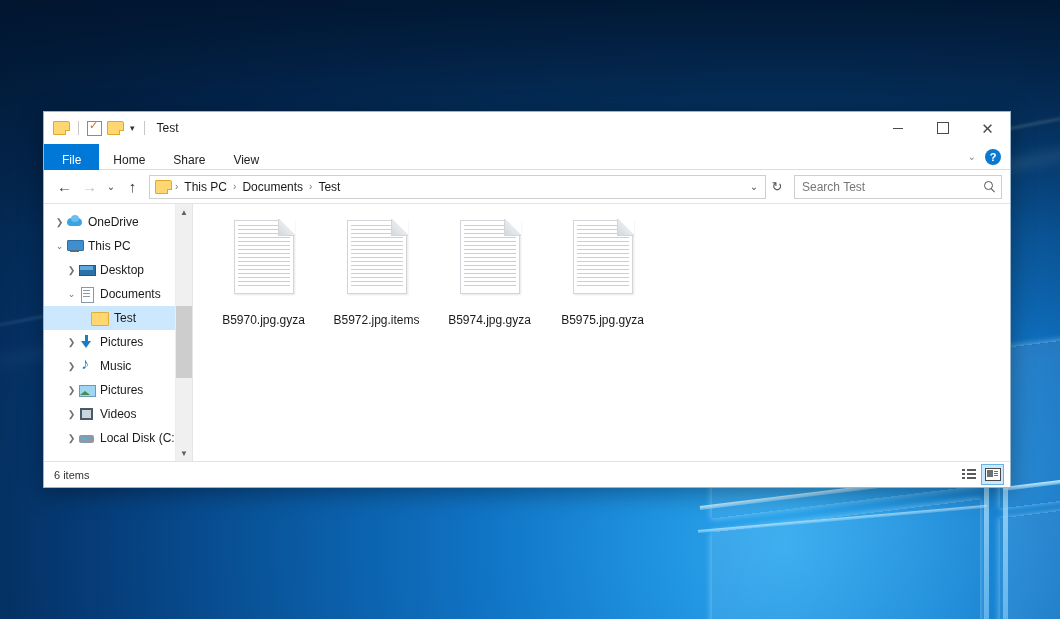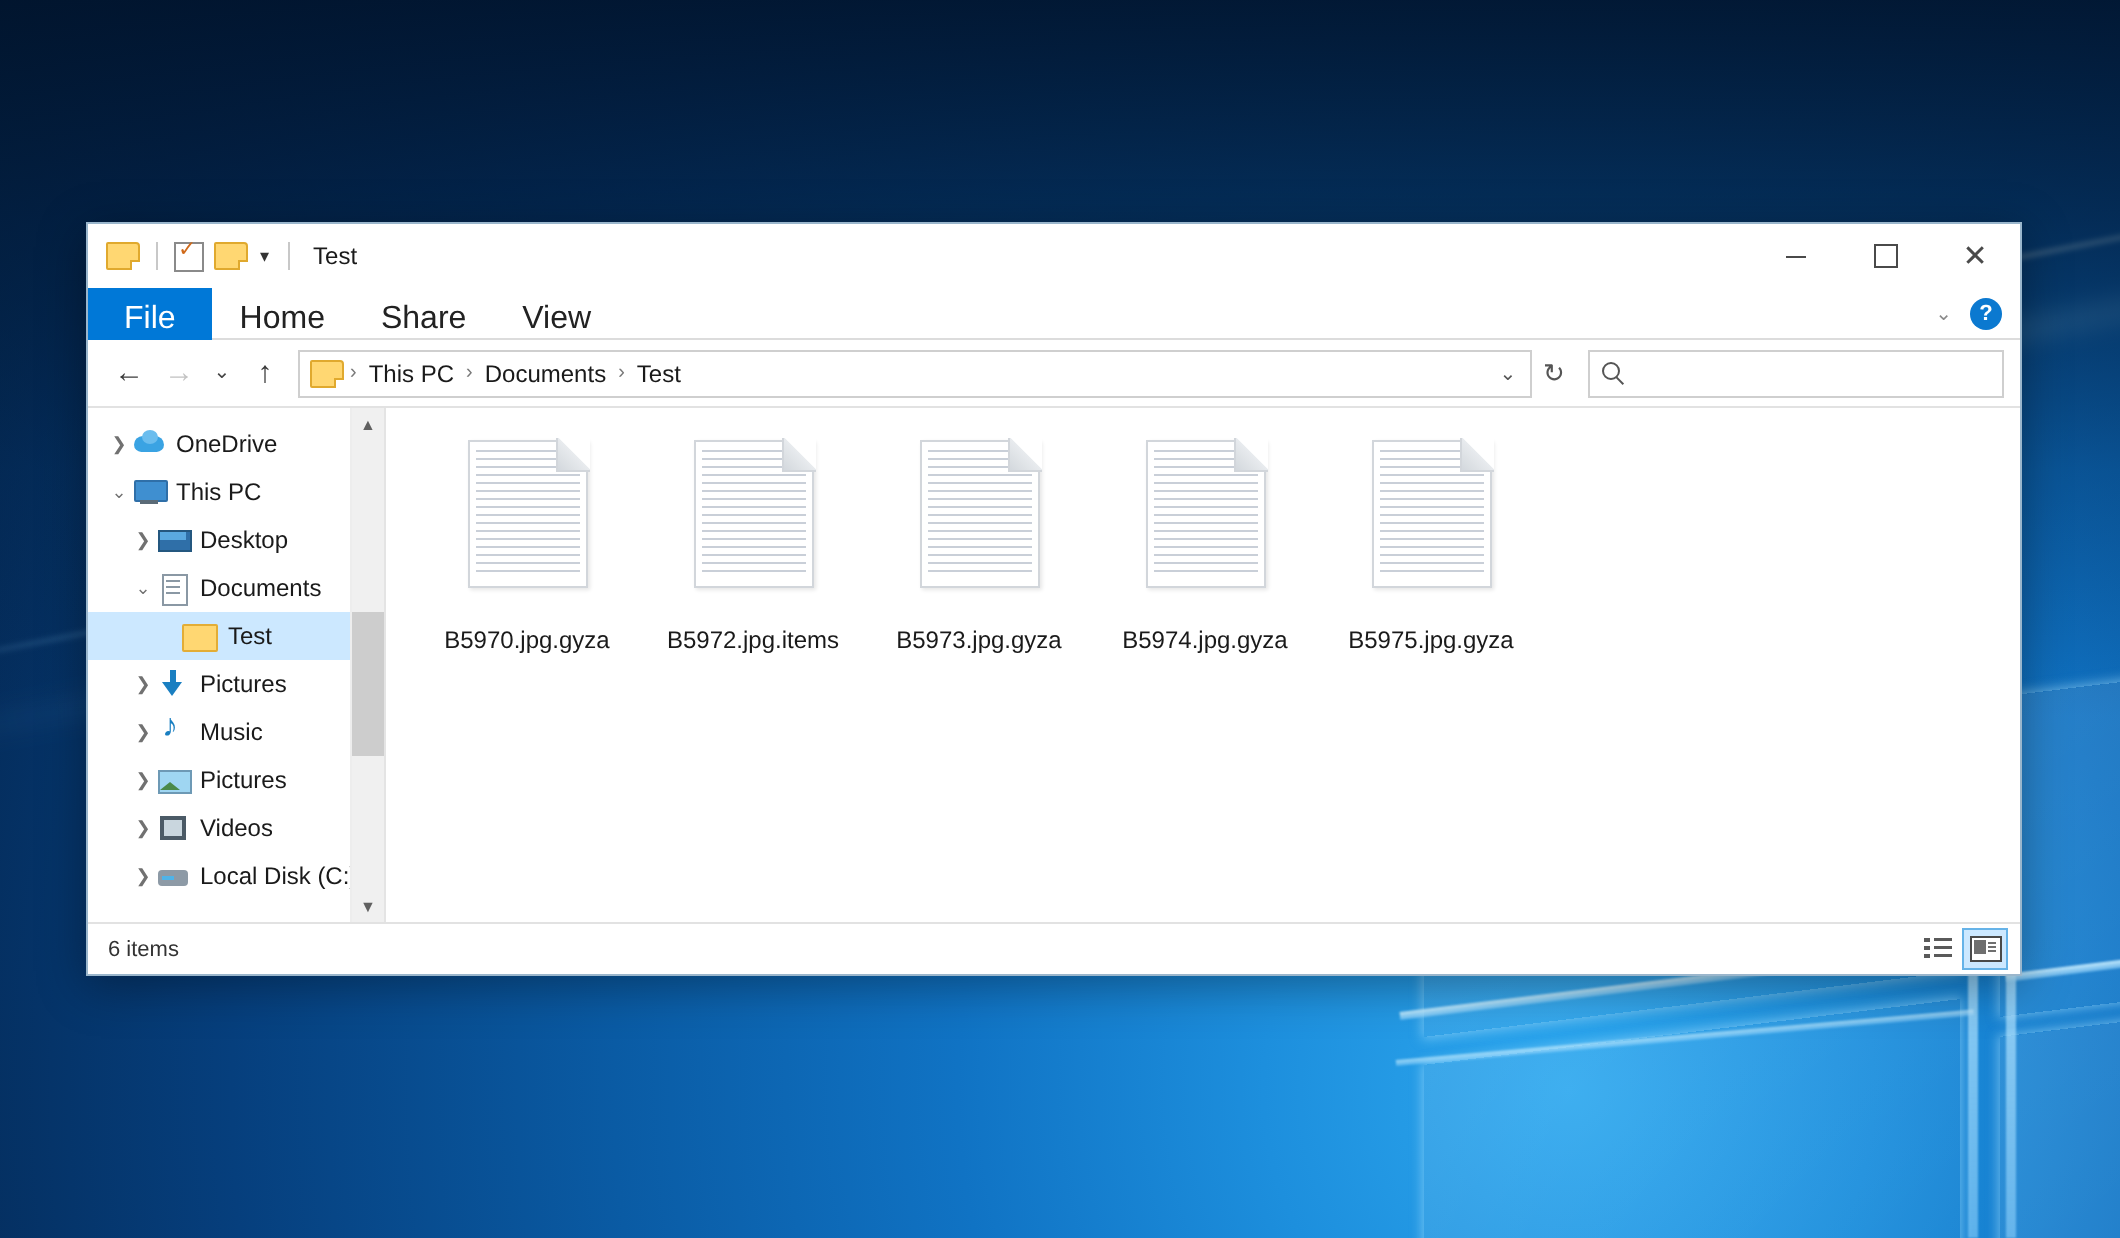--- a/index.html
+++ b/index.html
@@ -161,21 +161,21 @@
     align-items: stretch;
     background: #ffffff;
     border-bottom: 1px solid #dcdcdc;
     flex: 0 0 auto;
   }
   .tab {
     display: flex;
     align-items: center;
     justify-content: center;
     padding: 0 14px;
-    font-size: 16px;
+    font-size: 12px;
     color: #222;
     height: 31px;
   }
   .tab.file {
     background: #0078d7;
     color: #ffffff;
     padding: 0 18px;
   }
   .ribbon-spacer { flex: 1 1 auto; }
   .ribbon-right {
@@ -705,20 +705,21 @@
           <span class="crumb-sep">›</span>
           <span class="crumb">Test</span>
         </div>
         <div class="addr-right">
           <div class="addr-icon">⌄</div>
         </div>
       </div>
       <div class="addr-icon" style="width:22px;height:22px;font-size:13px;">↻</div>
 
       <div class="searchbox">
+        <input type="text" placeholder="Search Test" style="">
         <div class="ic-search"></div>
       </div>
     </div>
 
     <div class="bodyrow">
 
       <div class="sidebar">
         <div class="tree">
 
           <div class="tnode" style="padding-left:8px;">
@@ -809,29 +810,20 @@
           <div class="fileitem">
             <div class="doc-icon">
               <div class="doc-page"></div>
               <div class="doc-lines"></div>
               <div class="doc-fold-mask"></div>
               <div class="doc-fold"></div>
             </div>
             <div class="fname">B5972.jpg.items</div>
           </div>
 
-          <div class="fileitem">
-            <div class="doc-icon">
-              <div class="doc-page"></div>
-              <div class="doc-lines"></div>
-              <div class="doc-fold-mask"></div>
-              <div class="doc-fold"></div>
-            </div>
-            <div class="fname">B5973.jpg.gyza</div>
-          </div>
 
           <div class="fileitem">
             <div class="doc-icon">
               <div class="doc-page"></div>
               <div class="doc-lines"></div>
               <div class="doc-fold-mask"></div>
               <div class="doc-fold"></div>
             </div>
             <div class="fname">B5974.jpg.gyza</div>
           </div>

